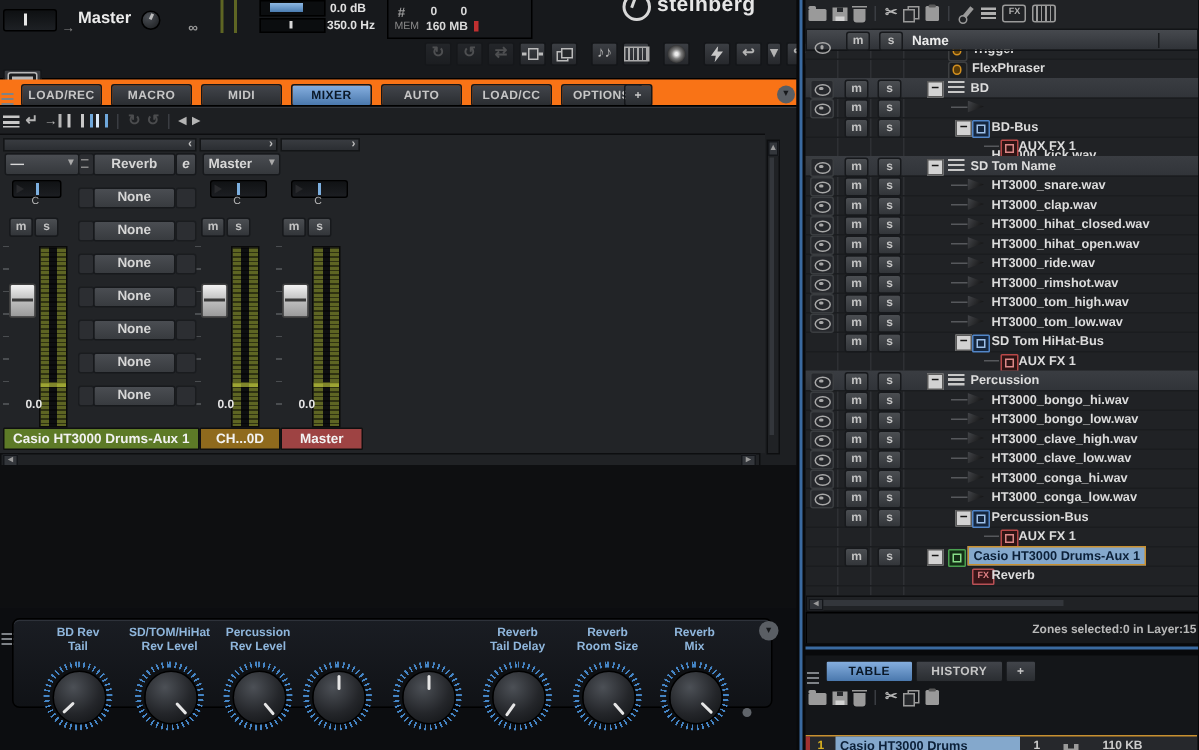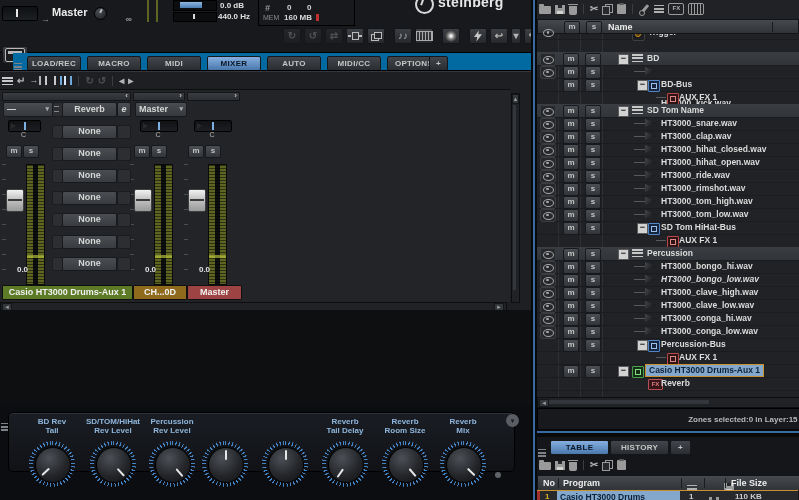--- a/index.html
+++ b/index.html
@@ -160,21 +160,21 @@
       <span class="abs gi" style="left:112px;top:8px;font-size:9px;color:#9a9a9a;">∞</span>
       <div class="abs" style="left:147px;top:0;width:7px;height:22px;border-left:2px solid #5e6523;border-right:2px solid #5e6523;"></div>
 
       <div class="abs" style="left:173px;top:0;width:42px;height:9px;background:#0b0d0f;border:1px solid #000;">
         <div class="abs" style="left:6px;top:1px;width:22px;height:6px;background:linear-gradient(#8db8e4,#4a7cb0);"></div>
       </div>
       <span class="abs" style="left:220px;top:1px;font-size:8px;font-weight:bold;color:#e0e0e0;">0.0 dB</span>
       <div class="abs" style="left:173px;top:12px;width:42px;height:8px;background:#0b0d0f;border:1px solid #000;">
         <div class="abs" style="left:19px;top:1px;width:2px;height:5px;background:#d8d8d8;"></div>
       </div>
-      <span class="abs" style="left:218px;top:12px;font-size:8px;font-weight:bold;color:#e0e0e0;">440.0 Hz</span>
+      <span class="abs" style="left:218px;top:12px;font-size:8px;font-weight:bold;color:#e0e0e0;">350.0 Hz</span>
 
       <div class="abs panel-dark" style="left:258px;top:-2px;width:95px;height:26px;">
         <span class="abs" style="left:6px;top:4px;font-size:9px;font-style:italic;font-weight:bold;color:#9a9a9a;">#</span>
         <span class="abs" style="left:28px;top:4px;font-size:8px;font-weight:bold;color:#d8d8d8;">0</span>
         <span class="abs" style="left:48px;top:4px;font-size:8px;font-weight:bold;color:#d8d8d8;">0</span>
         <span class="abs" style="left:4px;top:15px;font-size:7px;color:#8a8a8a;">MEM</span>
         <span class="abs" style="left:25px;top:14px;font-size:8px;font-weight:bold;color:#d8d8d8;">160 MB</span>
         <div class="abs" style="left:57px;top:15px;width:3px;height:7px;background:#c03030;"></div>
       </div>
 
@@ -224,29 +224,29 @@
           </div>
           <div class="hbtn">
             <span class="gi redo-icon">↪</span>
           </div>
           <div class="hbtn small">
             <span class="gi caret-icon">▾</span>
           </div>
         </div>
     </div>
 
-    <div class="abs" style="left:13px;top:53px;width:531px;height:17px;background:#0369a1;">
+    <div class="abs" style="left:0;top:53px;width:531px;height:17px;background:#f97316;">
       <span class="abs ic grip-icon" style="left:1px;top:4px;"></span>
       <div id="main-tabs">
           <div class="tabbtn" style="left: 14px; top: 3px;">LOAD/REC</div>
           <div class="tabbtn" style="left: 74px; top: 3px;">MACRO</div>
           <div class="tabbtn" style="left: 134px; top: 3px;">MIDI</div>
           <div class="tabbtn sel" style="left: 194px; top: 3px;">MIXER</div>
           <div class="tabbtn" style="left: 254px; top: 3px;">AUTO</div>
-          <div class="tabbtn" style="left: 314px; top: 3px;">MIDI/CC</div>
+          <div class="tabbtn" style="left: 314px; top: 3px;">LOAD/CC</div>
           <div class="tabbtn" style="left: 374px; top: 3px;">OPTIONS</div>
         </div>
       <div class="abs tabbtn" id="tab-add" style="left:416px;top:3px;width:17px;">+</div>
       <div class="abs" style="left:518px;top:4px;width:12px;height:12px;border-radius:50%;background:#5a5e64;color:#17191c;font-size:7px;text-align:center;line-height:12px;">▾</div>
     </div>
 
     <div class="abs hl-top" style="left:0;top:70px;width:531px;height:240px;background:#1d1f22;border-top:1px solid #000;">
       <div class="abs flexrow" id="mixer-toolbar" style="left:2px;top:3px;height:13px;gap:4px;">
           <span class="ic menu-icon"></span>
           <span class="gi return-icon">↵</span>
@@ -432,20 +432,24 @@
 
     <div class="colline" style="left:21px;top:19px;height:378px;"></div>
     <div class="colline" style="left:43px;top:19px;height:378px;"></div>
     <div class="colline" style="left:65px;top:19px;height:378px;"></div>
 
     <div class="abs" id="tree-rows" style="left:0;top:0;width:262px;height:397px;">
         <div class="trow" style="top: 26px;">
           <span class="ic module-icon" style="position: absolute; left: 95px; top: 1.5px;"></span>
           <span class="txt" style="left: 111px;">Trigger</span>
         </div>
+        <div class="trow" style="top: 39px;">
+          <span class="ic module-icon" style="position: absolute; left: 95px; top: 1.5px;"></span>
+          <span class="txt" style="left: 111px;">FlexPhraser</span>
+        </div>
         <div class="trow group" style="top: 52px;">
           <span class="eyebtn" style="left: 3px;">
             <span class="ic eye-icon"></span>
           </span>
           <span class="msbtn" style="left: 26px;">m</span>
           <span class="msbtn" style="left: 48px;">s</span>
           <span class="expand-box" style="left: 81px; top: 2px;">−</span>
           <span class="ic layer-icon" style="position: absolute; left: 95px; top: 1.5px;"></span>
           <span class="txt" style="left: 110px;">BD</span>
         </div>
@@ -594,21 +598,21 @@
           <span class="txt" style="left: 124px;">HT3000_bongo_hi.wav</span>
         </div>
         <div class="trow" style="top: 273px;">
           <span class="eyebtn" style="left: 3px;">
             <span class="ic eye-icon"></span>
           </span>
           <span class="msbtn" style="left: 26px;">m</span>
           <span class="msbtn" style="left: 48px;">s</span>
           <span class="tree-dash" style="left: 97px; width: 11px; top: 6px;"></span>
           <span class="ic sample-icon" style="position: absolute; left: 108px; top: 1.5px;"></span>
-          <span class="txt" style="left: 124px; font-style: italic;">HT3000_bongo_low.wav</span>
+          <span class="txt" style="left: 124px;">HT3000_bongo_low.wav</span>
         </div>
         <div class="trow" style="top: 286px;">
           <span class="eyebtn" style="left: 3px;">
             <span class="ic eye-icon"></span>
           </span>
           <span class="msbtn" style="left: 26px;">m</span>
           <span class="msbtn" style="left: 48px;">s</span>
           <span class="tree-dash" style="left: 97px; width: 11px; top: 6px;"></span>
           <span class="ic sample-icon" style="position: absolute; left: 108px; top: 1.5px;"></span>
           <span class="txt" style="left: 124px;">HT3000_clave_high.wav</span>
@@ -702,31 +706,20 @@
         <span class="ic folder-icon"></span>
         <span class="ic save-icon"></span>
         <span class="ic trash-icon"></span>
         <span class="sep"></span>
         <span class="gi cut-icon">✂</span>
         <span class="ic copy-icon"></span>
         <span class="ic paste-icon"></span>
       </div>
 
     
-    <div class="abs colhead" style="left:0;top:38px;width:261px;height:14px;">
-      <span class="htxt" style="left:5px;">No</span>
-      <div class="abs" style="left:20px;top:2px;width:1px;height:10px;background:#1a1c1f;"></div>
-      <span class="htxt" style="left:25px;">Program</span>
-      <div class="abs" style="left:143px;top:2px;width:1px;height:10px;background:#1a1c1f;"></div>
-      <span class="ic list-icon abs" style="left:149px;top:3px;"></span>
-      <div class="abs" style="left:166px;top:2px;width:1px;height:10px;background:#1a1c1f;"></div>
-      <span class="ic save-icon abs" style="left:172px;top:2px;"></span>
-      <div class="abs" style="left:187px;top:2px;width:1px;height:10px;background:#1a1c1f;"></div>
-      <span class="htxt" style="left:193px;">File Size</span>
-    </div>
 
     
     <div class="abs" style="left:0;top:53px;width:261px;height:12px;background:#26282c;border-top:1px solid #c89030;">
       <div class="abs" style="left:0;top:0;width:3px;height:12px;background:#a03030;"></div>
       <span class="abs" style="left:8px;top:1px;font-size:8px;font-weight:bold;color:#d8b020;">1</span>
       <div class="abs" style="left:20px;top:0;width:123px;height:12px;background:#84a8cc;">
         <span style="position:absolute;left:3px;top:1px;font-size:8.5px;font-weight:bold;color:#0c2038;white-space:nowrap;">Casio HT3000 Drums</span>
       </div>
       <span class="abs" style="left:152px;top:1px;font-size:8px;font-weight:bold;color:#cccccc;">1</span>
       <span class="ic save-icon abs" style="left:172px;top:1px;"></span>

